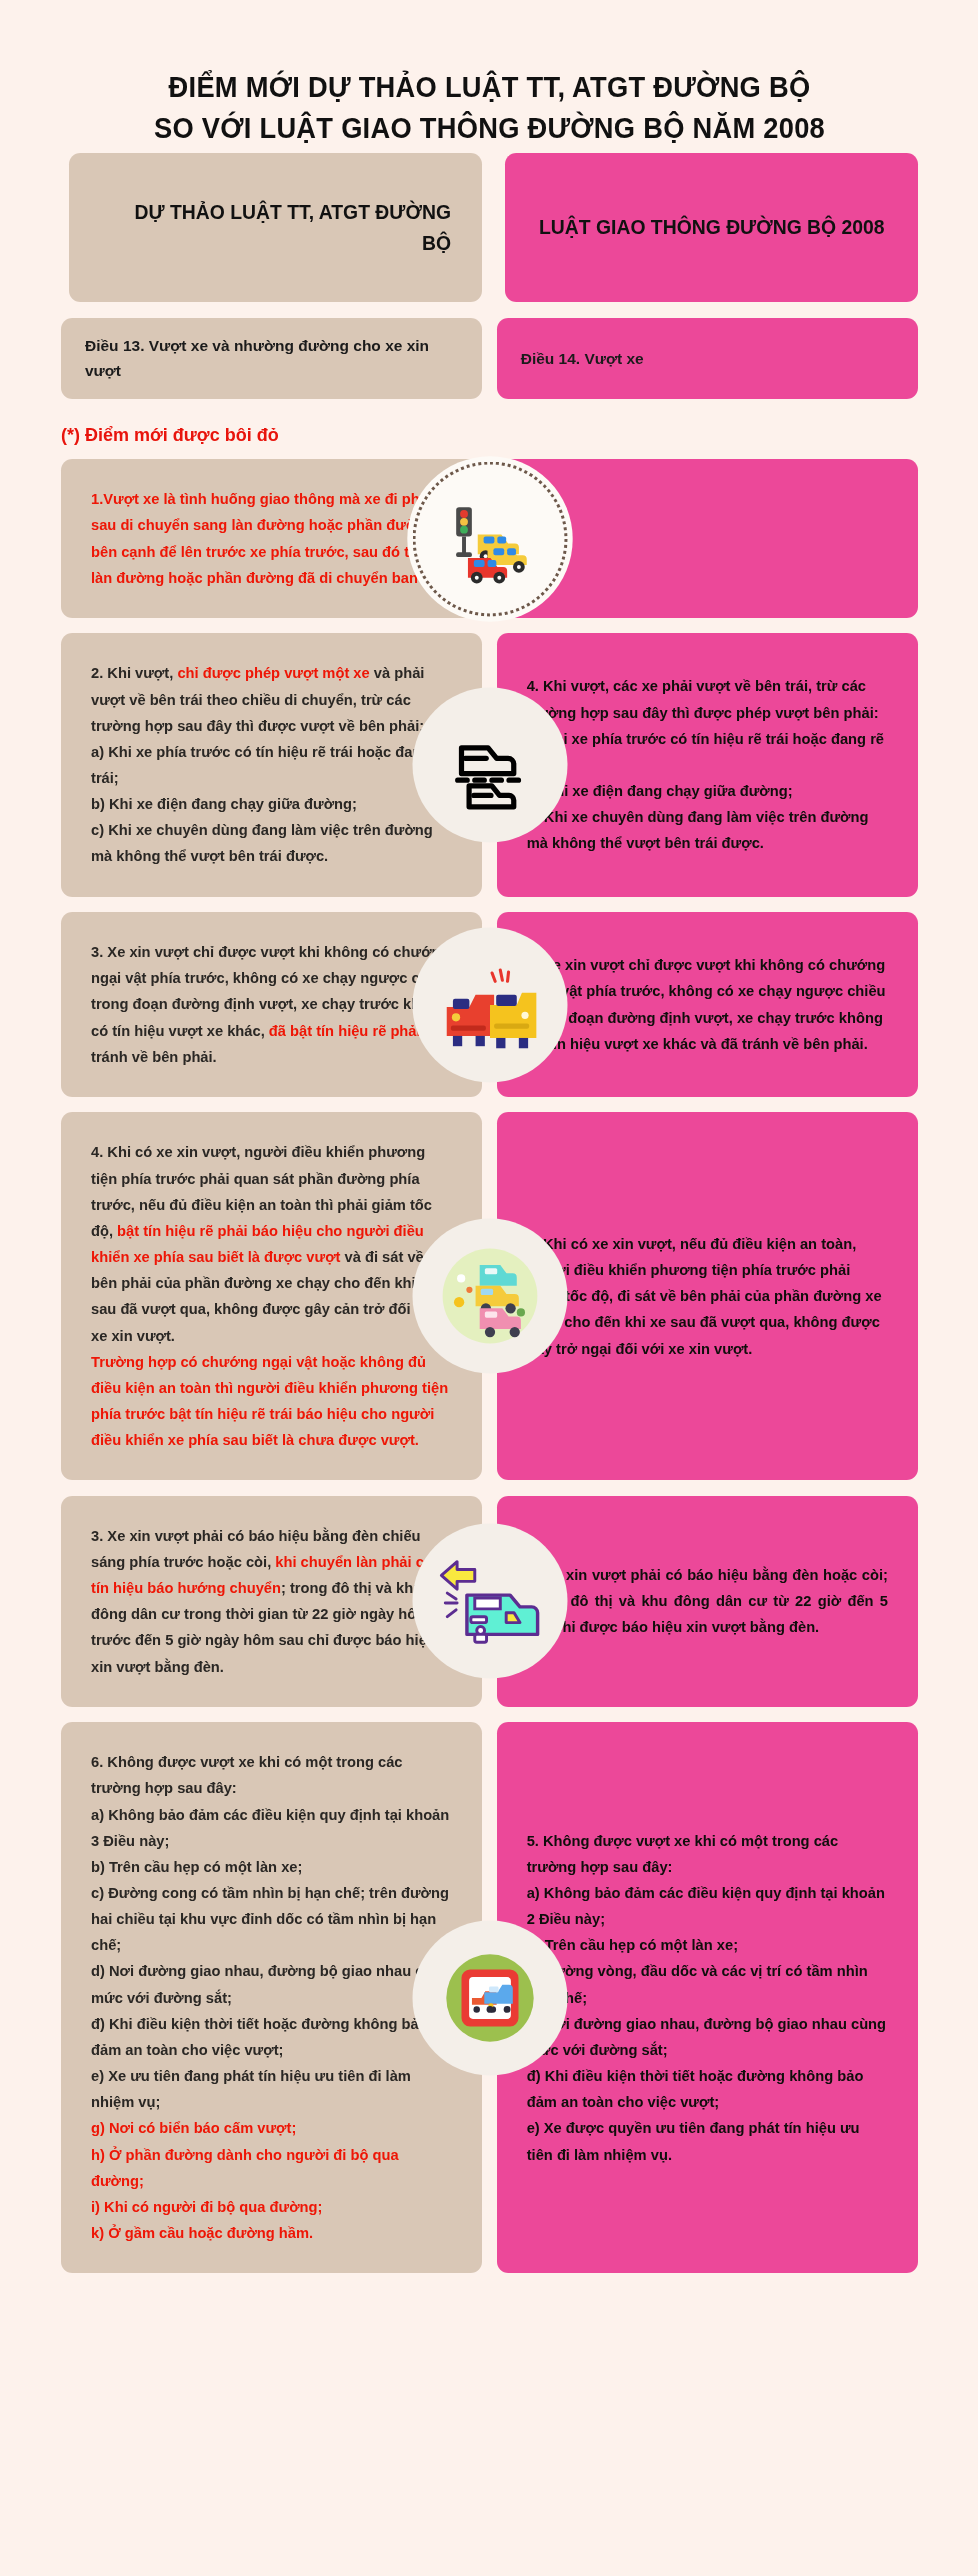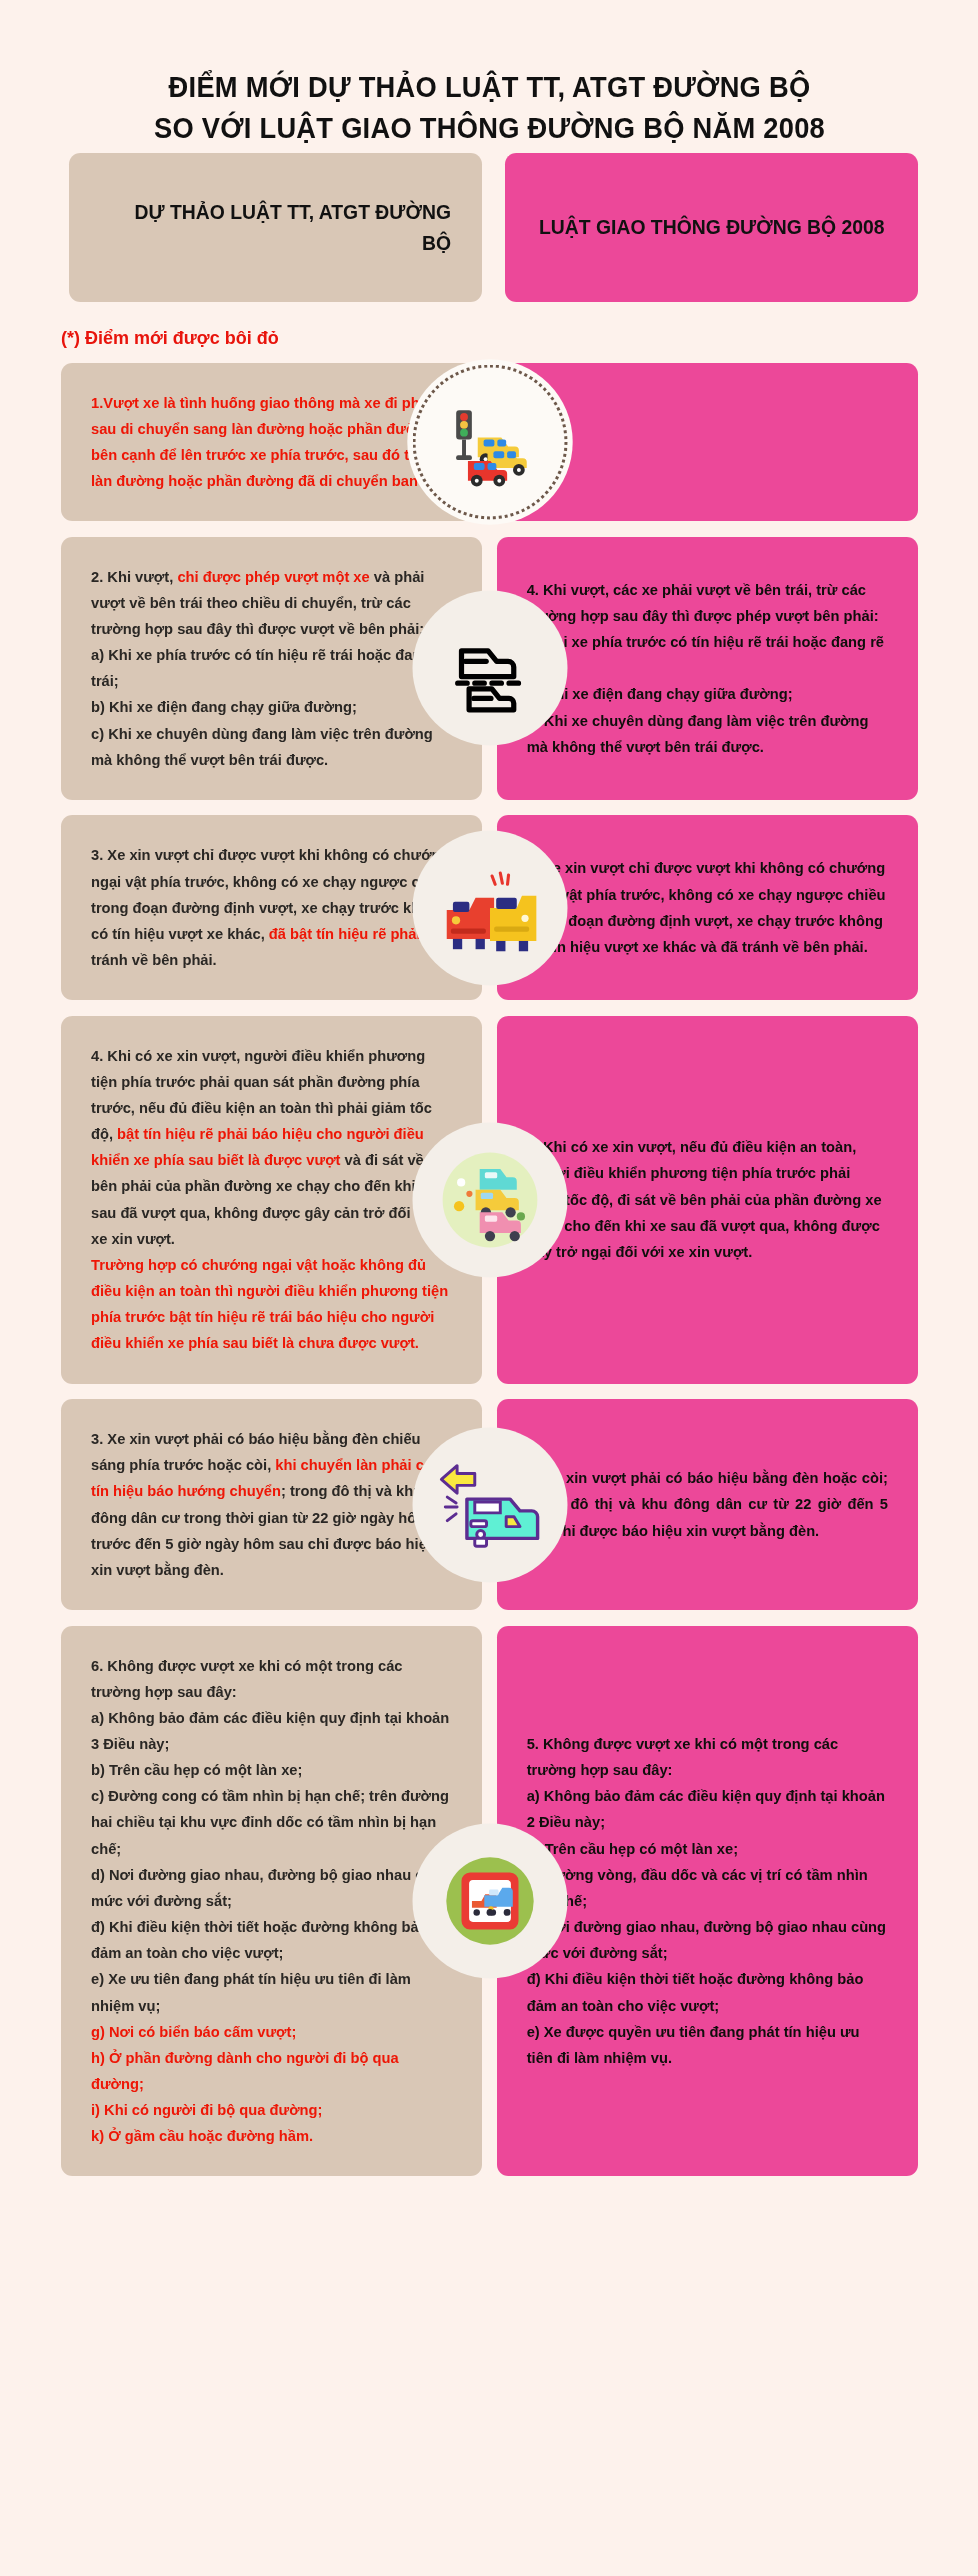--- a/index.html
+++ b/index.html
@@ -163,20 +163,32 @@
           <div class="hdr-text">DỰ THẢO LUẬT TT, ATGT ĐƯỜNG BỘ</div>
         </div>
       </div>
       <div class="col">
         <div class="card right hdr">
           <div class="hdr-text">LUẬT GIAO THÔNG ĐƯỜNG BỘ 2008</div>
         </div>
       </div>
     </div>
 
+    <div class="row">
+      <div class="col">
+        <div class="card left art">
+          <div class="art-text">Điều 13. Vượt xe và nhường đường cho xe xin vượt</div>
+        </div>
+      </div>
+      <div class="col">
+        <div class="card right art">
+          <div class="art-text">Điều 14. Vượt xe</div>
+        </div>
+      </div>
+    </div>
 
     <div class="note" style="padding-left:0;padding-right:0;">
       <span class="note-text">(*) Điểm mới được bôi đỏ</span>
     </div>
 
     <div id="rows-host">
         <div class="row rowwrap">
           <div class="col">
             <div class="card left body-card">
               <div class="body-text"><span class="hl">1.Vượt xe là tình huống giao thông mà xe đi phía sau di chuyển sang làn đường hoặc phần đường bên cạnh để lên trước xe phía trước, sau đó trở lại làn đường hoặc phần đường đã di chuyển ban đầu.</span></div>

